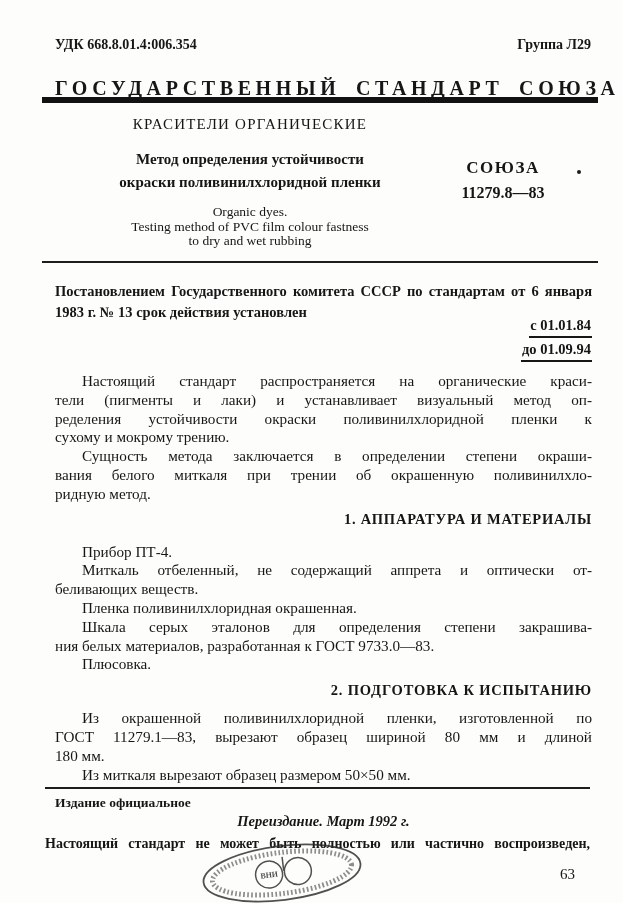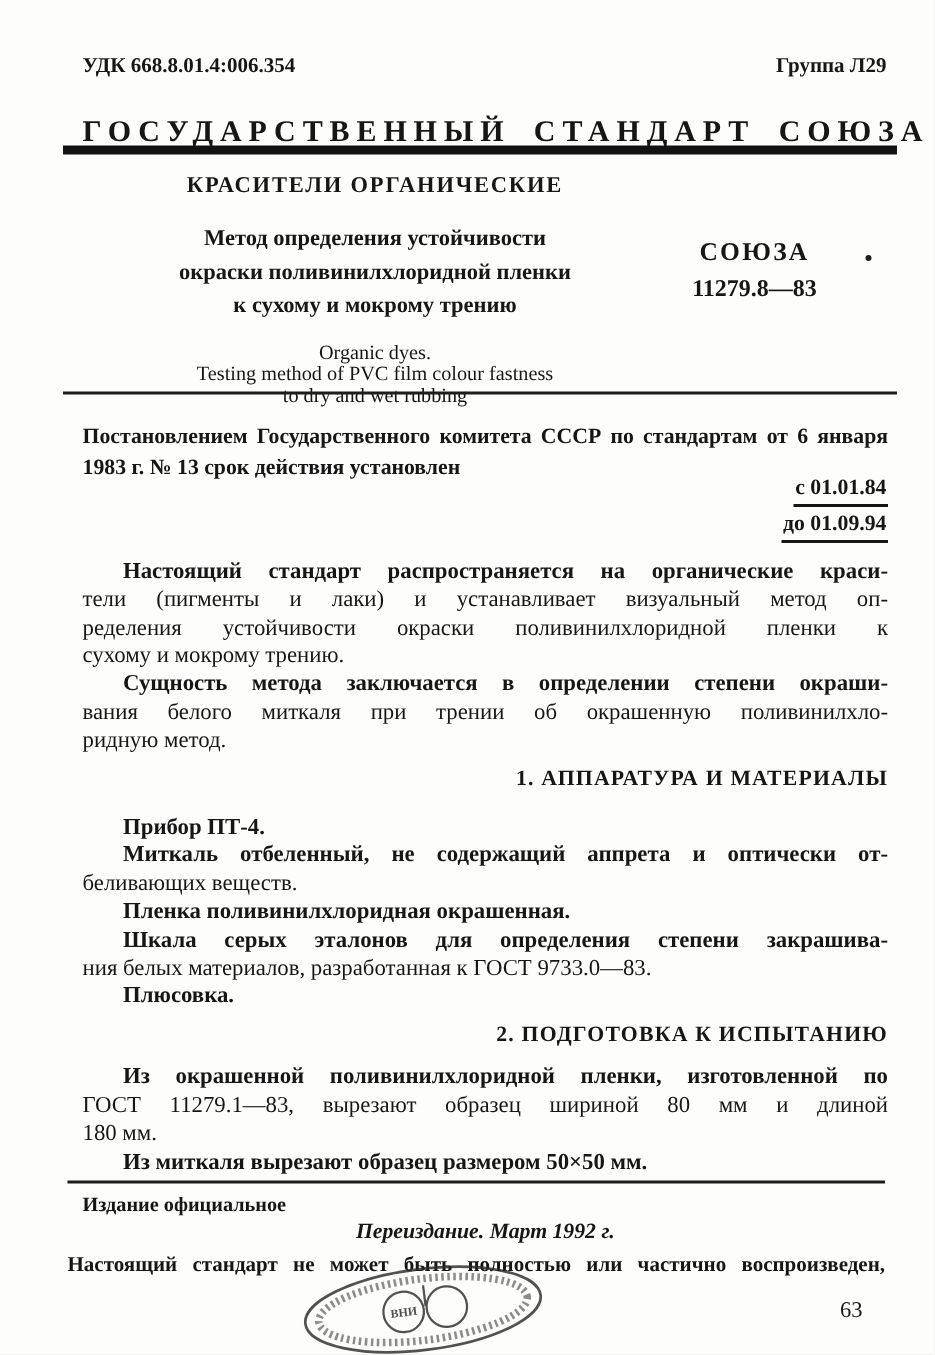--- a/index.html
+++ b/index.html
@@ -14,21 +14,21 @@
     display:flex; justify-content:space-between;
     font-weight:bold; font-size:14px; }
   
   .banner { position:absolute; top:77px; left:55px; width:537px;
     font-weight:bold; font-size:20px; letter-spacing:4.6px; word-spacing:6px;
     white-space:nowrap; }
   .banner-rule { position:absolute; top:97px; left:42px; width:556px;
     height:6px; background:#121212; }
   
   .title-left { position:absolute; top:116px; left:60px; width:380px; text-align:center; }
-  .title-ru { font-weight:bold; font-size:15px; letter-spacing:1.2px; margin-bottom:15px; }
+  .title-ru { font-weight:normal; font-size:15px; letter-spacing:1.2px; margin-bottom:15px; }
   .subtitle div { font-weight:bold; font-size:15px; line-height:22.5px; }
   .title-en { margin-top:12px; font-size:13.5px; line-height:14.5px; }
   .gost-box { position:absolute; top:158px; left:438px; width:130px;
     text-align:center; font-weight:bold; }
   .gost-label { font-size:17px; letter-spacing:1.5px; }
   .gost-number { font-size:16px; margin-top:6px; }
   .ink-dot { position:absolute; top:170px; left:577px; width:4px; height:4px;
     background:#1d1d1d; border-radius:50%; }
   .thin-rule { position:absolute; top:261px; left:42px; width:556px;
     height:2.2px; background:#1d1d1d; }
@@ -37,21 +37,21 @@
     font-weight:bold; font-size:14.5px; line-height:21px; }
   .dates { position:absolute; top:317px; right:31px; text-align:right;
     font-weight:bold; font-size:14.5px; }
   .dates .d { display:block; margin-bottom:3px; }
   .dates .u { display:inline-block; border-bottom:2px solid #161616; padding:0 1px 2px 1px; }
   
   .main { position:absolute; top:372px; left:55px; width:537px;
     font-size:15.2px; line-height:18.8px; }
   .ln { text-align:justify; text-align-last:justify; }
   .ln.last { text-align-last:left; }
-  .ind { padding-left:27px;font-weight:bold; }
+  .ind { padding-left:27px; }
   .sec { text-align:right; font-weight:bold; font-size:14.5px;
     letter-spacing:0.8px; line-height:19px; }
   .sec1 { margin-top:6px; margin-bottom:14px; }
   .sec2 { margin-top:7px; margin-bottom:9px; }
   
   .footer-rule { position:absolute; top:787px; left:45px; width:545px;
     height:1.6px; background:#1d1d1d; }
   .official { position:absolute; top:795px; left:55px;
     font-weight:bold; font-size:13.5px; }
   .reissue { position:absolute; top:813px; left:55px; width:537px;
@@ -75,21 +75,20 @@
   </div>
 
   <div class="banner">ГОСУДАРСТВЕННЫЙ СТАНДАРТ СОЮЗА ССР</div>
   <div class="banner-rule"></div>
 
   <div class="title-left">
     <div class="title-ru">КРАСИТЕЛИ ОРГАНИЧЕСКИЕ</div>
     <div class="subtitle">
       <div>Метод определения устойчивости</div>
       <div>окраски поливинилхлоридной пленки</div>
-      <div>к сухому и мокрому трению</div>
     </div>
     <div class="title-en">
       <div>Organic dyes.</div>
       <div>Testing method of PVC film colour fastness</div>
       <div>to dry and wet rubbing</div>
     </div>
   </div>
 
   <div class="gost-box">
     <div class="gost-label">СОЮЗА</div>

